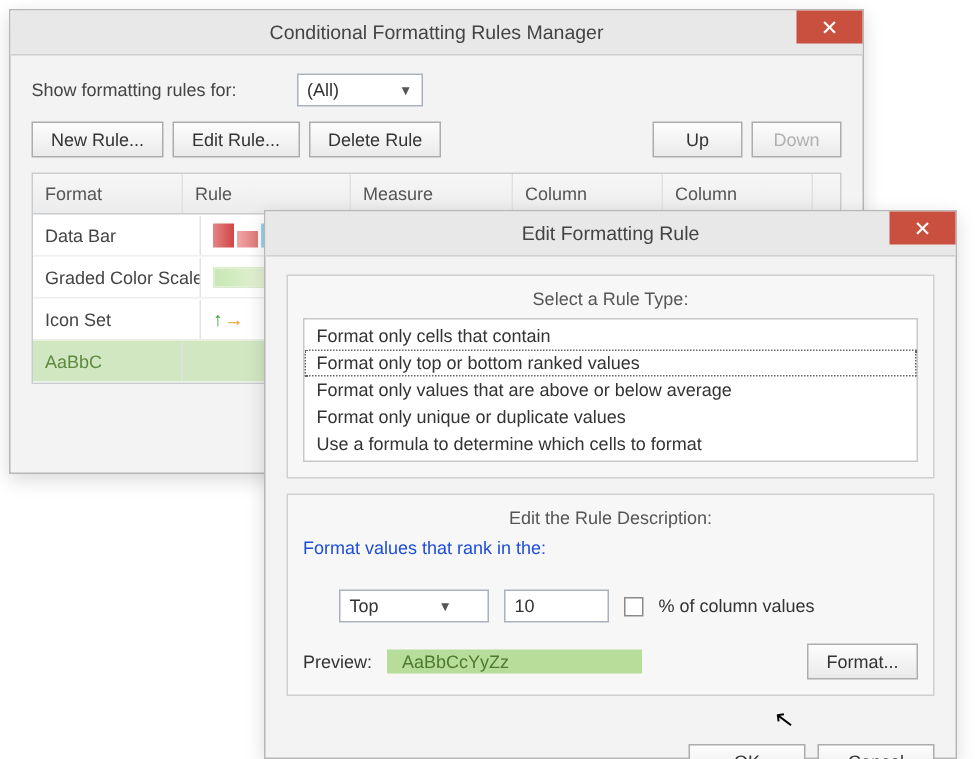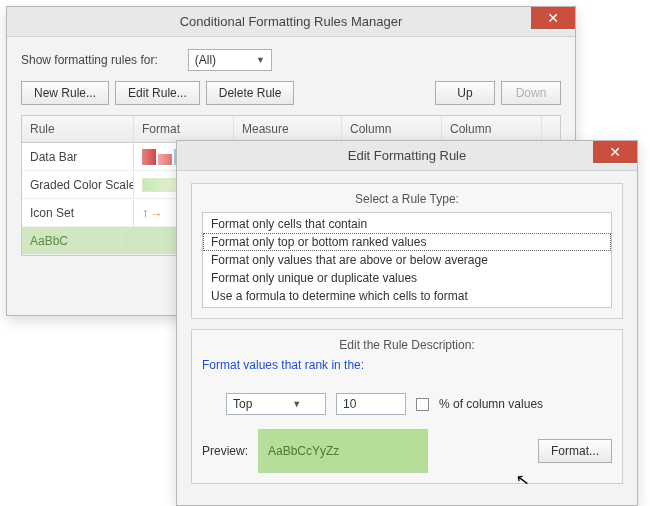--- a/index.html
+++ b/index.html
@@ -43,21 +43,21 @@
     align-items: center;
     justify-content: center;
     font-size: 14px;
     line-height: 1;
     position: absolute;
     right: 0;
     top: 0;
     cursor: pointer;
   }
   .content { padding: 12px 14px; }
-  .row { display: flex; align-items: center; gap: 6px; margin-bottom: 10px; }
+  .row { display: flex; align-items: center; gap: 16px; margin-bottom: 10px; }
   .label { color: #444; }
   .dropdown {
     background: #fff;
     border: 1px solid #aab2bd;
     height: 22px;
     display: flex;
     align-items: center;
     padding: 0 6px;
     gap: 40px;
     cursor: pointer;
@@ -155,21 +155,21 @@
   .desc-label{ color:#1d4ed8; margin:4px 0 21px; }
   .field-row { display:flex; gap:10px; align-items:center; margin-bottom:14px;}
   .input {
     background:#fff; border:1px solid #aab2bd; height:22px; padding:0 6px;
     display:flex; align-items:center; min-width:50px;
   }
   .checkbox { width:13px;height:13px;border:1px solid #8a8a8a;background:#fff;display:inline-block; }
   .preview-row{ display:flex; align-items:center; gap:10px;}
   .preview-box{
     background:#b7dd9a;
-    width:170px; height:44px;
+    width:170px; height:16px;
     display:flex; align-items:center; padding:0 10px;
     color:#4e7a30;
   }
   .okrow{ display:flex; justify-content:flex-end; gap:8px; padding:10px 14px 12px;}
   .cursor {
     position:absolute;
     left:516px; top:470px;
     font-size:16px;
     color:#000;
     pointer-events:none;
@@ -195,22 +195,22 @@
     <div class="toolbar">
       <div class="btn">New Rule...</div>
       <div class="btn">Edit Rule...</div>
       <div class="btn">Delete Rule</div>
       <div class="spacer"></div>
       <div class="btn">Up</div>
       <div class="btn disabled">Down</div>
     </div>
     <div class="table">
       <div class="thead">
+        <div class="th col-format">Format</div>
         <div class="th col-rule">Rule</div>
-        <div class="th col-format">Format</div>
         <div class="th col-measure">Measure</div>
         <div class="th col-col1">Column</div>
         <div class="th col-col2">Column</div>
       </div>
       <div class="trow">
         <div class="td col-rule">Data Bar</div>
         <div class="td col-format">
           <div class="fmt-databar">
               <span class="r1"></span>
               <span class="r2"></span>

